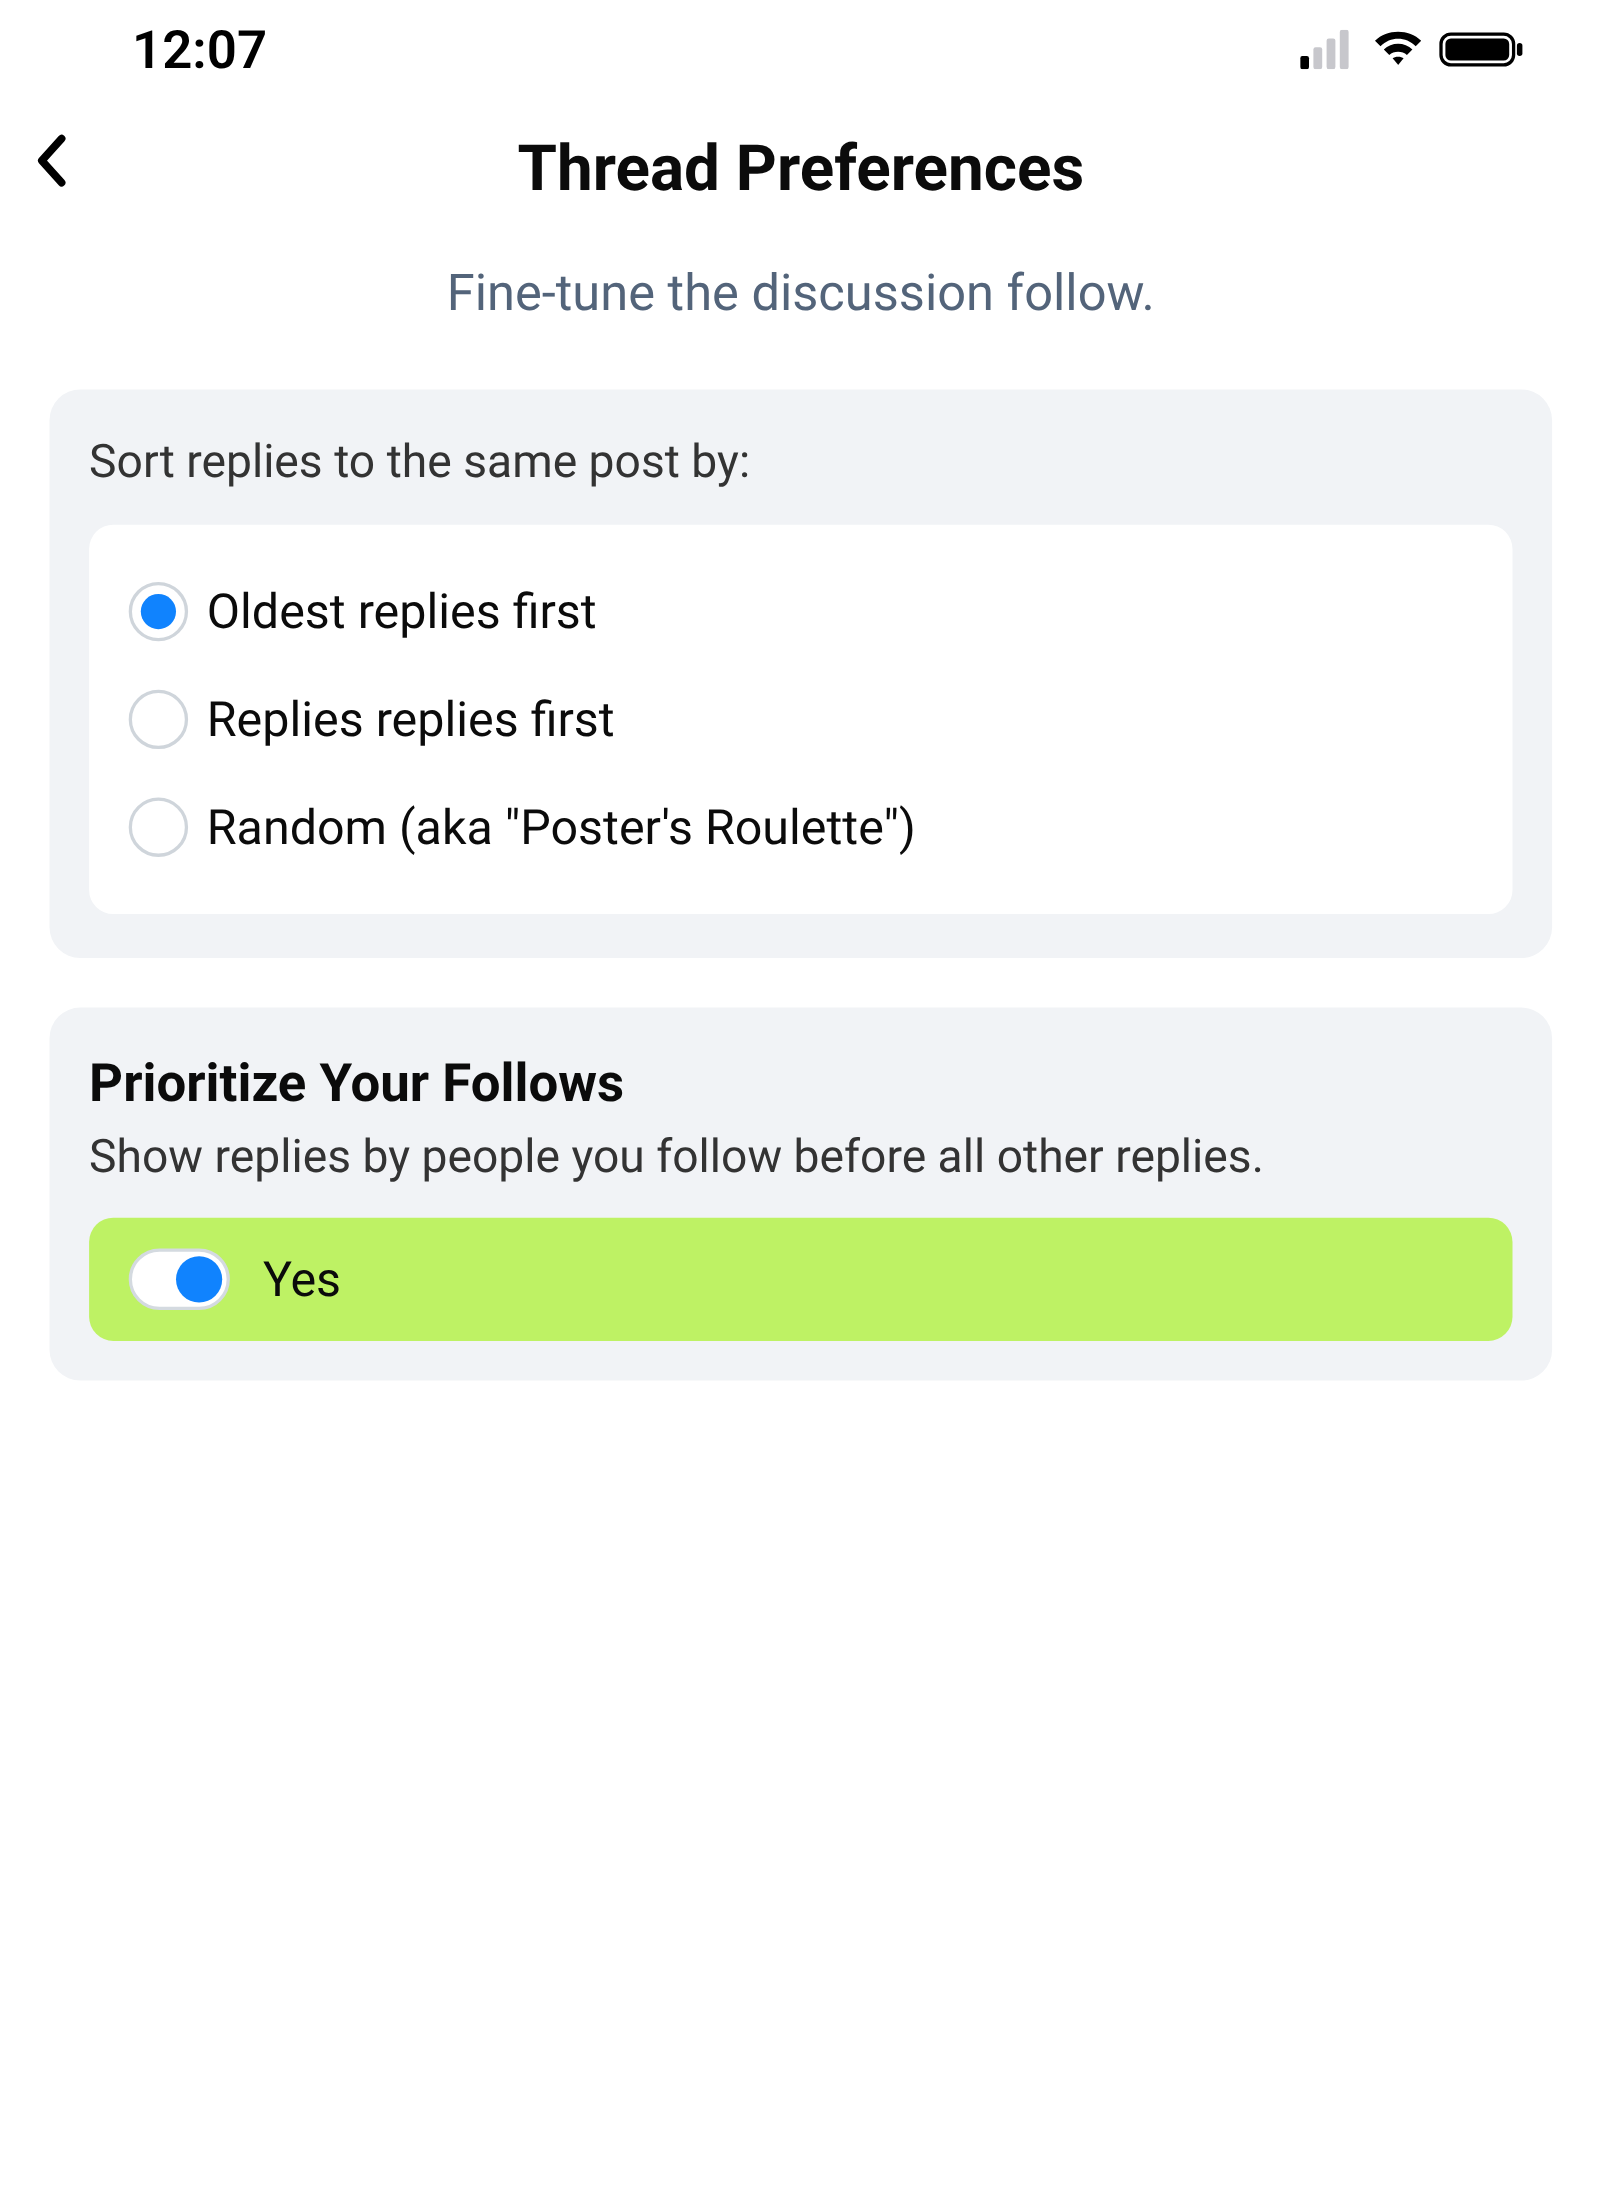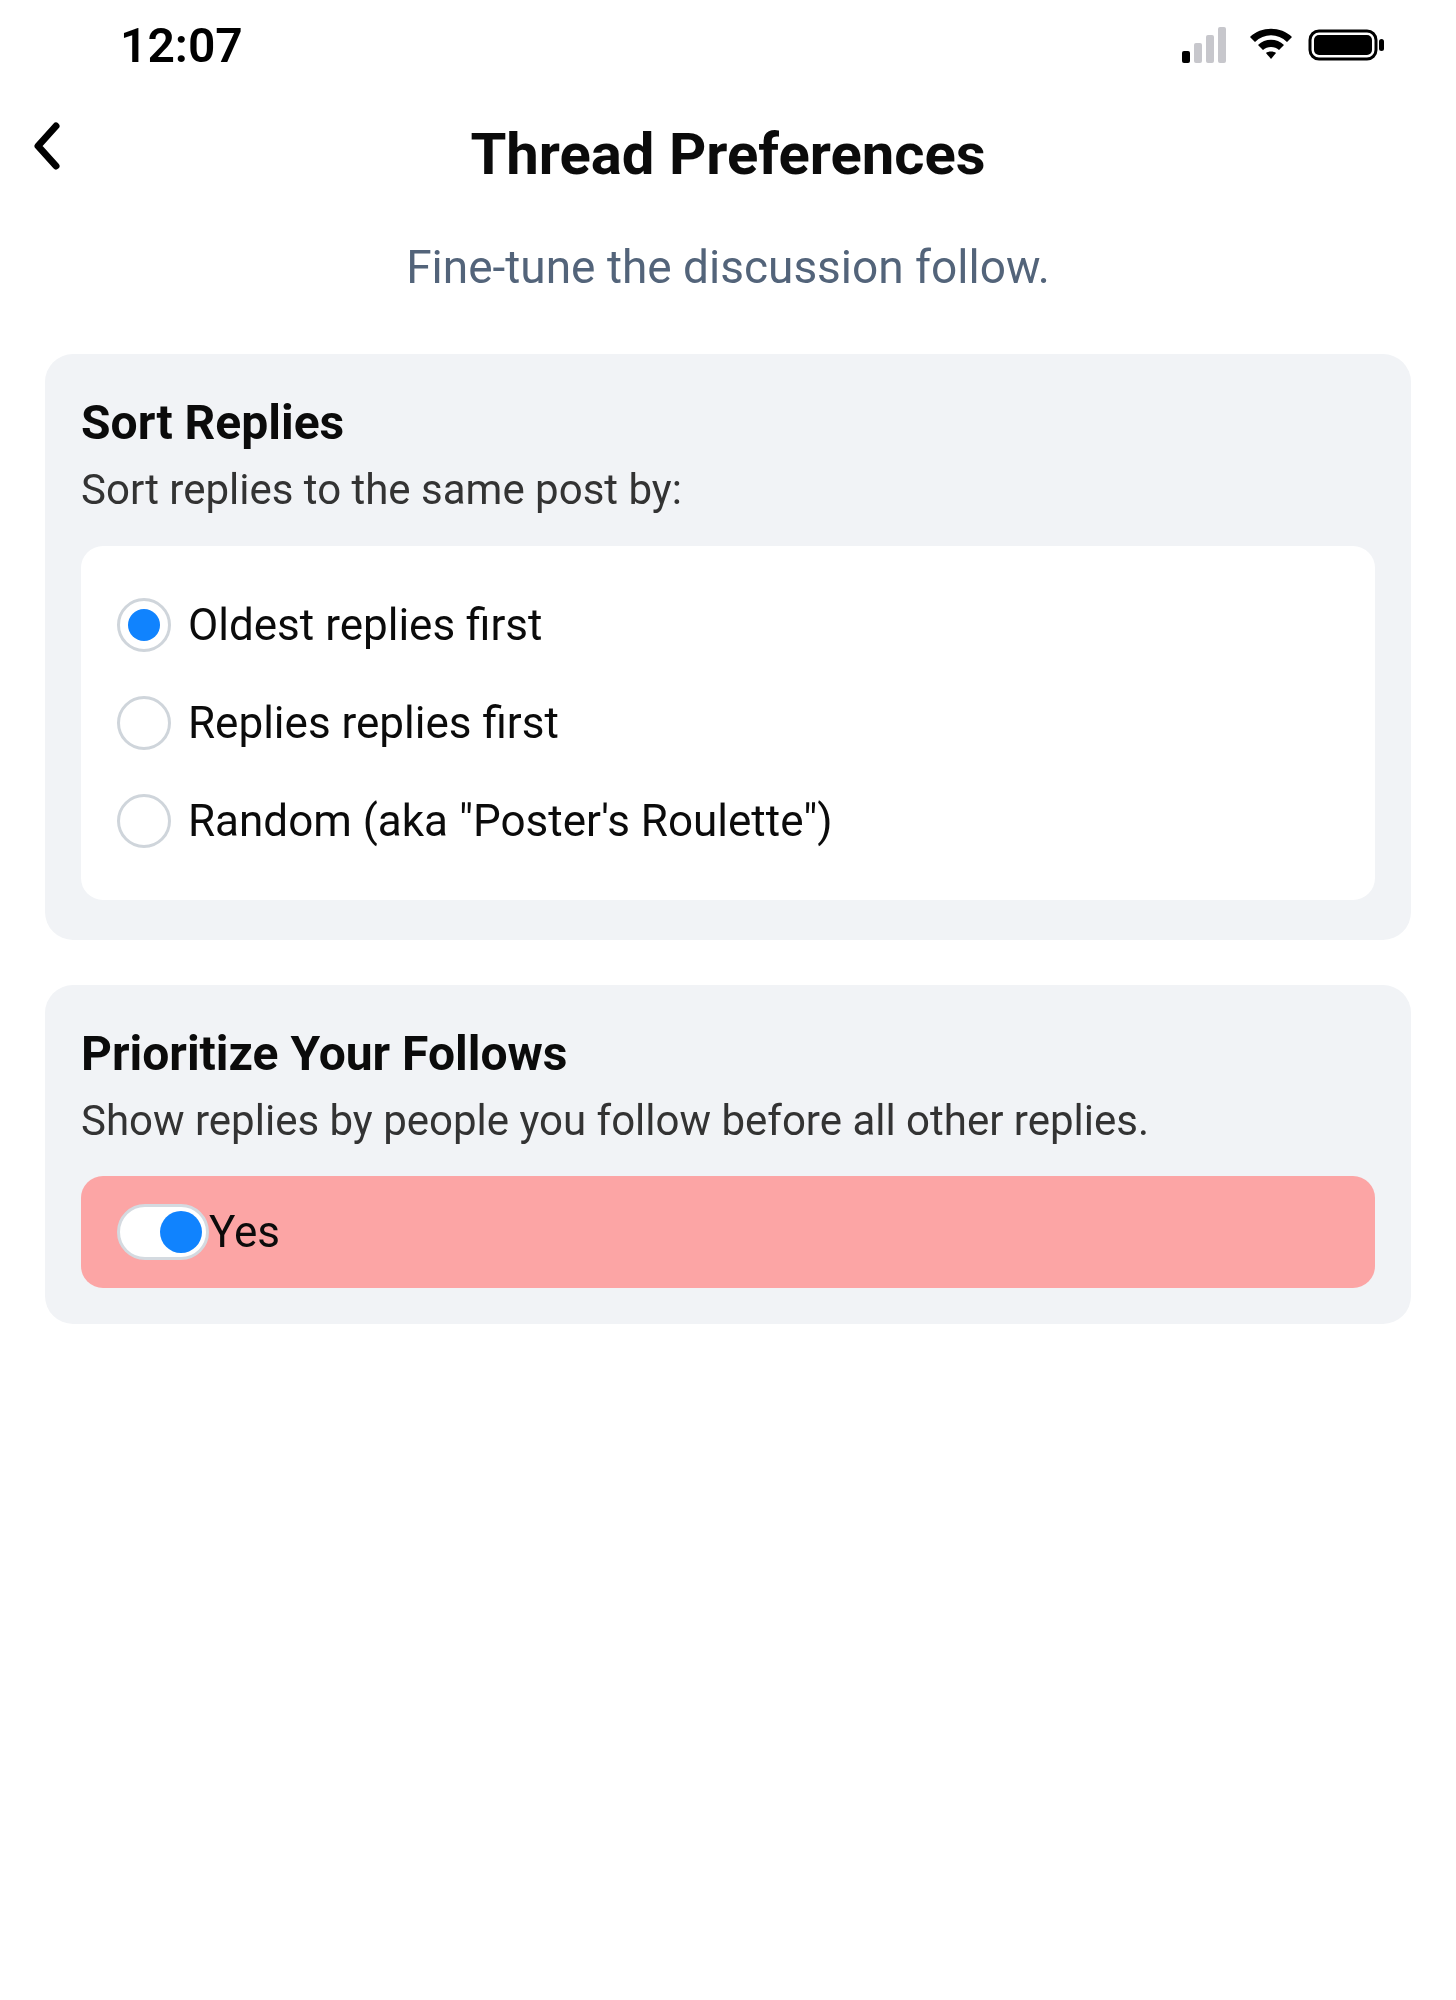--- a/index.html
+++ b/index.html
@@ -102,25 +102,26 @@
       width: 32px;
       height: 32px;
       border-radius: 50%;
       background: #1083fe;
     }
     .radio-label {
       font-size: 44px;
       color: #0b0b0b;
     }
     .toggle-panel {
-      background: #fca5a5;
+      background: #bef264;
       border-radius: 22px;
       padding: 28px 36px;
       display: flex;
       align-items: center;
+      gap: 30px;
     }
     .toggle-track {
       width: 92px;
       height: 56px;
       border-radius: 40px;
       border: 3px solid #d4dae0;
       background: #ffffff;
       display: flex;
       align-items: center;
       justify-content: flex-end;
@@ -169,21 +170,20 @@
       <path d="M26 6 L8 26 L26 46" stroke="#000" stroke-width="7" fill="none" stroke-linecap="round" stroke-linejoin="round"></path>
     </svg>
   </div>
   <h1 class="page-title">Thread Preferences</h1>
   <p class="page-subtitle">Fine-tune the discussion follow.</p>
 </div>
 
 <div class="content">
 
   <div class="card">
-    <h2 class="card-title">Sort Replies</h2>
     <p class="card-desc">Sort replies to the same post by:</p>
     <div class="options-panel" id="sort-options">
         <div class="radio-row">
           <div class="radio-outer">
             <div class="radio-inner"></div>
           </div>
           <span class="radio-label">Oldest replies first</span>
         </div>
         <div class="radio-row">
           <div class="radio-outer"></div>

